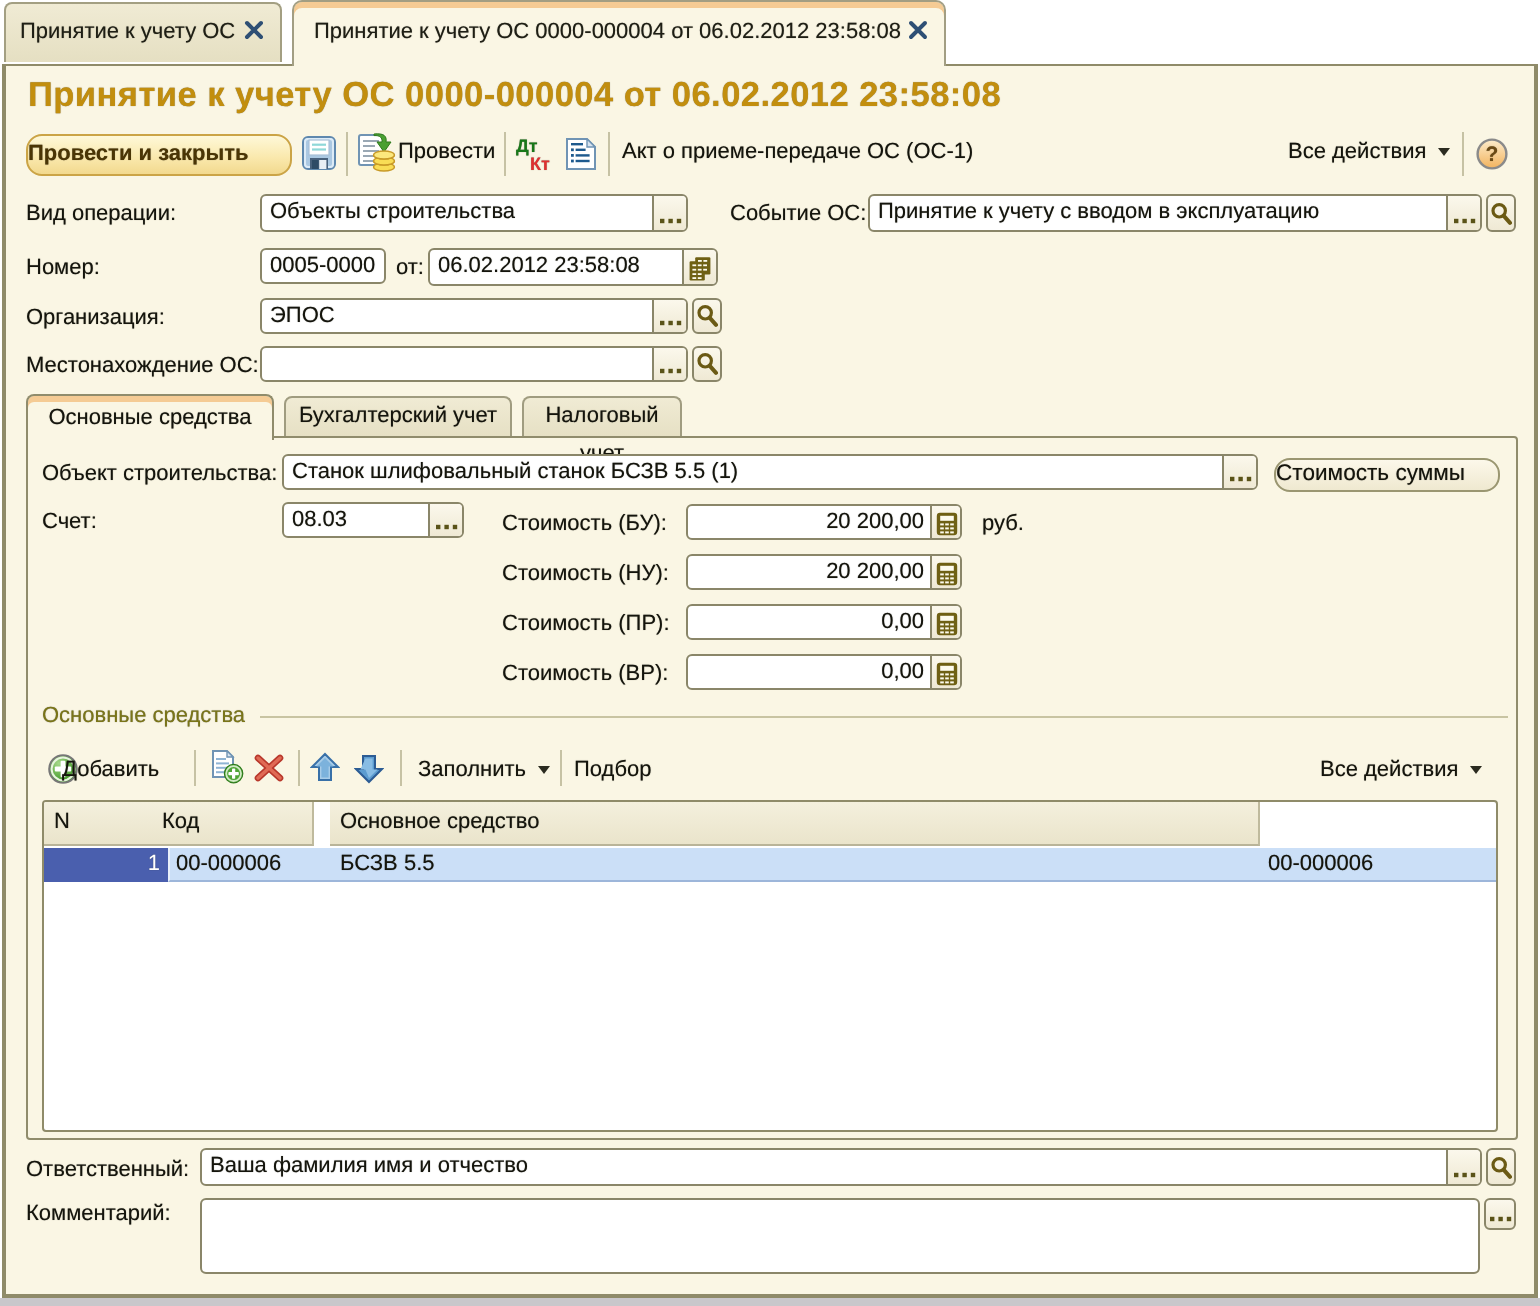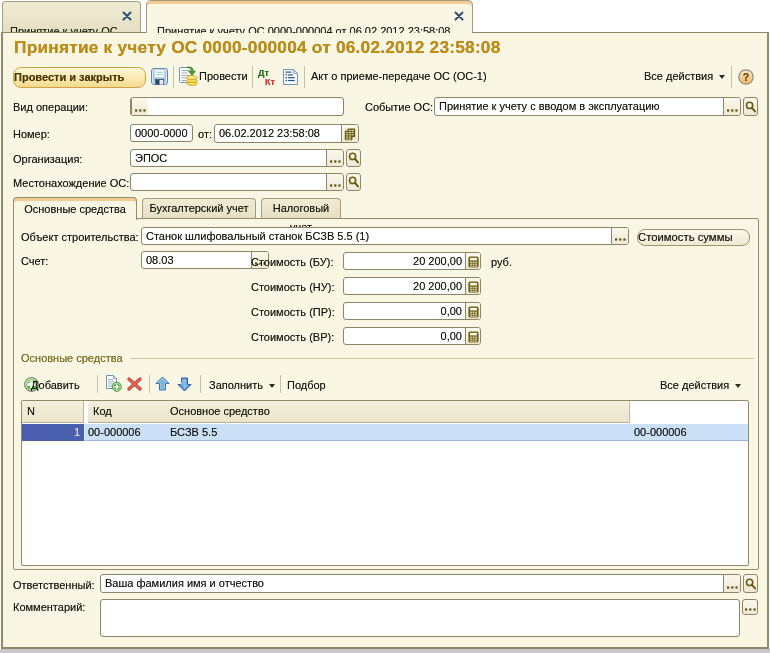--- a/index.html
+++ b/index.html
@@ -2,21 +2,21 @@
 <html><head><meta charset="utf-8">
 <style>
 *{margin:0;padding:0;box-sizing:border-box}
 html,body{width:770px;height:653px;overflow:hidden}
 body{font-family:"Liberation Sans",sans-serif;font-size:11px;color:#14140c;background:#fff;position:relative;text-shadow:0 0 .45px rgba(30,30,20,.55)}
 .abs{position:absolute;white-space:nowrap}
 
 #content{position:absolute;left:1px;top:32px;width:768px;height:617px;background:#faf6e4;border:2px solid #8f8b69;border-top:1px solid #8f8b69}
 #graybar{position:absolute;left:0;top:649px;width:770px;height:4px;background:#c9c7cb}
 
-.ttab{position:absolute;top:1px;height:30px;white-space:nowrap;overflow:hidden;background:linear-gradient(#f0ebd4,#e5dfc2);border:1px solid #a39f82;border-bottom:none;border-radius:4px 4px 0 0;line-height:29px;padding:15px 8px;color:#1e1e14}
+.ttab{position:absolute;top:1px;height:30px;white-space:nowrap;overflow:hidden;background:linear-gradient(#f0ebd4,#e5dfc2);border:1px solid #a39f82;border-bottom:none;border-radius:4px 4px 0 0;line-height:29px;padding:0 8px;color:#1e1e14}
 .ttab.act{top:0;height:33px;background:#faf6e4;border:1px solid #a29e83;border-bottom:none;border-radius:5px 5px 0 0;box-shadow:inset 0 3px 0 #f5cb94;line-height:31px;z-index:6}
 
 .fld{position:absolute;background:#fff;border:1px solid #8a8669;border-radius:3px;display:flex;overflow:hidden}
 .fld .t{flex:1;padding:2px 3px 0 4px;overflow:hidden;font-size:11px}
 .fld .t.r{text-align:right}
 .dots{width:17px;background:linear-gradient(#fbf8ec,#efe9d4);border-left:1px solid #8a8669;color:#57501c;font-weight:bold;font-size:10px;letter-spacing:.5px;text-align:center;line-height:26px;flex:0 0 17px}
 .sbtn{position:absolute;background:linear-gradient(#fbf8ec,#efe9d4);border:1px solid #8a8669;border-radius:3px;display:flex;align-items:center;justify-content:center}
 .sep{position:absolute;width:1px;background:#c6c2a4}
 .lbl{position:absolute;white-space:nowrap}
 .tri{display:inline-block;width:0;height:0;border-left:3.5px solid transparent;border-right:3.5px solid transparent;border-top:4px solid #2b2b20;vertical-align:1px}
@@ -102,20 +102,21 @@
           <stop offset="0" stop-color="#fdeccb"></stop>
           <stop offset="1" stop-color="#f2b35e"></stop>
         </linearGradient>
       </defs>
       <circle cx="8" cy="8" r="7.2" fill="url(#hg)" stroke="#8a8a8a" stroke-width="1.2"></circle>
       <text x="8" y="11.6" font-family="Liberation Sans" font-size="10.5" font-weight="bold" fill="#6b4a14" text-anchor="middle">?</text>
     </svg></div>
 
 <div class="lbl" style="left:13px;top:101px">Вид операции:</div>
 <div class="fld" style="left:130px;top:97px;width:214px;height:19px">
+    <span class="t">Объекты строительства</span>
     <span class="dots" style="display:flex;align-items:flex-end;justify-content:center;padding-bottom:3px">
       <svg width="11" height="3" viewBox="0 0 11 3">
         <g fill="#5a5318">
           <rect x="0" y="0.4" width="2.2" height="2.2"></rect>
           <rect x="4.2" y="0.4" width="2.2" height="2.2"></rect>
           <rect x="8.4" y="0.4" width="2.2" height="2.2"></rect>
         </g>
       </svg>
     </span>
   </div>
@@ -133,21 +134,21 @@
     </span>
   </div>
 <div class="sbtn mag" style="left:743px;top:97px;width:15px;height:19px">
     <svg width="11" height="12" viewBox="0 0 11 12">
       <circle cx="4.6" cy="4.4" r="3.1" fill="none" stroke="#6b5a14" stroke-width="1.6"></circle>
       <path d="M6.9 6.9 L10 10.4" stroke="#6b5a14" stroke-width="2" stroke-linecap="round"></path>
     </svg>
   </div>
 <div class="lbl" style="left:13px;top:128px">Номер:</div>
 <div class="fld" style="left:130px;top:124px;width:63px;height:18px">
-    <span class="t">0000-0000</span>
+    <span class="t">0005-0000</span>
   </div>
 <div class="lbl" style="left:198px;top:128px">от:</div>
 <div class="fld" style="left:214px;top:124px;width:145px;height:19px">
     <span class="t">06.02.2012 23:58:08</span>
     <span class="dots" style="line-height:5px"><svg width="12" height="13" viewBox="0 0 12 13" style="margin-top:3px">
         <g fill="#6f6014">
           <rect x="3.6" y="0.6" width="7.6" height="8.6" rx="0.6"></rect>
           <rect x="0.8" y="2.6" width="7.6" height="9.6" rx="0.6"></rect>
         </g>
         <g fill="#fdfbee">
@@ -218,21 +219,21 @@
         <g fill="#5a5318">
           <rect x="0" y="0.4" width="2.2" height="2.2"></rect>
           <rect x="4.2" y="0.4" width="2.2" height="2.2"></rect>
           <rect x="8.4" y="0.4" width="2.2" height="2.2"></rect>
         </g>
       </svg>
     </span>
   </div>
 <div class="btn" style="left:637px;top:229px;width:113px;height:17px;line-height:15px;font-size:11.3px">Стоимость суммы</div>
 <div class="lbl" style="left:21px;top:255px">Счет:</div>
-<div class="fld" style="left:141px;top:251px;width:128px;height:18px">
+<div class="fld" style="left:141px;top:251px;width:91px;height:18px">
     <span class="t">08.03</span>
     <span class="dots" style="display:flex;align-items:flex-end;justify-content:center;padding-bottom:3px">
       <svg width="11" height="3" viewBox="0 0 11 3">
         <g fill="#5a5318">
           <rect x="0" y="0.4" width="2.2" height="2.2"></rect>
           <rect x="4.2" y="0.4" width="2.2" height="2.2"></rect>
           <rect x="8.4" y="0.4" width="2.2" height="2.2"></rect>
         </g>
       </svg>
     </span>
@@ -371,21 +372,21 @@
       <path d="M7.5 13 L11.8 8.7 L9.3 8.7 L9.3 3.2 L5.7 3.2 L3.2 8.7 L5.7 8.7 Z" fill="#88bce4" fill-rule="evenodd"></path>
     </svg></div>
 <div class="sep" style="left:200px;top:375px;height:18px"></div>
 <div class="lbl" style="left:209px;top:379px">Заполнить&nbsp; <span class="tri"></span></div>
 <div class="sep" style="left:280px;top:375px;height:18px"></div>
 <div class="lbl" style="left:287px;top:379px">Подбор</div>
 <div class="lbl" style="left:660px;top:379px">Все действия&nbsp; <span class="tri"></span></div>
 
 <div id="grid">
   <div class="hc" style="left:0;width:62px">N</div>
-  <div class="hc" style="left:66px;width:81px">Код</div>
+  <div class="hc" style="left:54px;width:81px">Код</div>
   <div class="hc" style="left:143px;width:465px">Основное средство</div>
   <div class="abs" style="left:0;top:23px;width:62px;height:17px;background:#4a5fae;color:#fff;text-align:right;padding:2px 4px 0 0">1</div>
   <div class="abs" style="left:62px;top:23px;width:664px;height:17px;background:#cbdff7;border-left:1px solid #e8f0fa;border-bottom:1px solid #9db6da"></div>
   <div class="abs" style="left:66px;top:25px">00-000006</div>
   <div class="abs" style="left:148px;top:25px">БСЗВ 5.5</div>
   <div class="abs" style="left:612px;top:25px">00-000006</div>
 </div>
 
 <div class="lbl" style="left:13px;top:579px">Ответственный:</div>
 <div class="fld" style="left:100px;top:574px;width:641px;height:19px">

